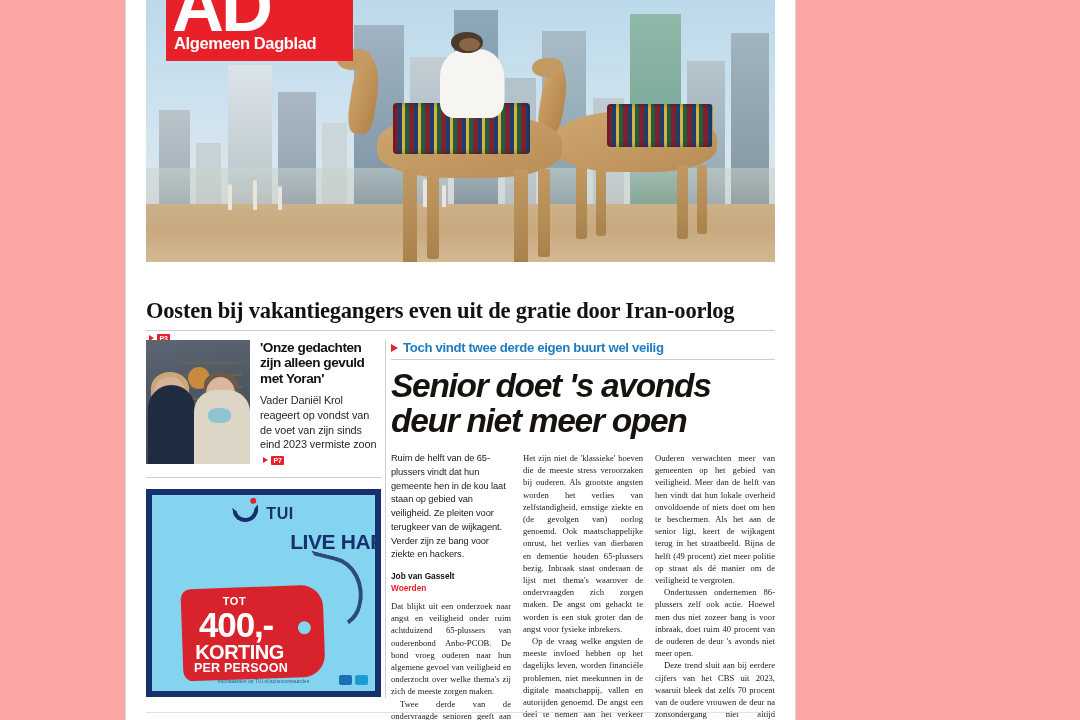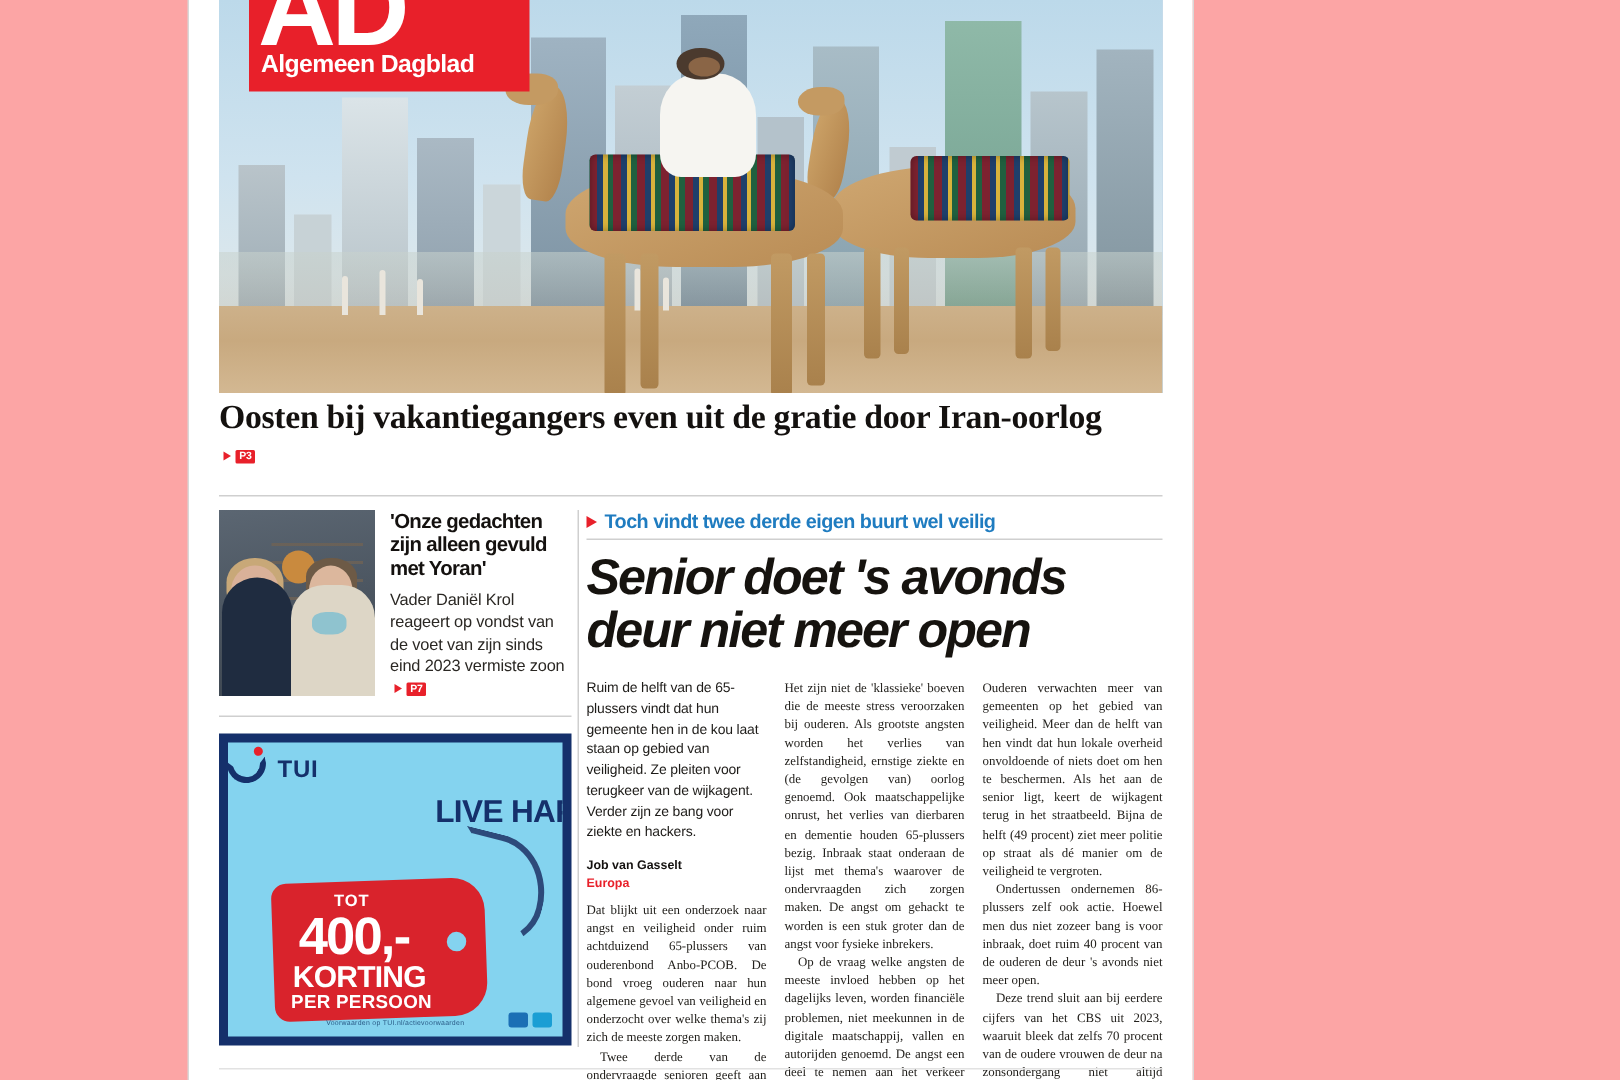--- a/index.html
+++ b/index.html
@@ -78,20 +78,21 @@
     position: absolute; left: 8px; bottom: 8px;
     font-size: 16.5px; font-weight: 700; letter-spacing: -.4px; white-space: nowrap;
   }
 
   
   .lead-block { position: absolute; left: 20px; top: 266px; width: 629px; }
   .lead-head {
     font-family: "Liberation Serif", serif;
     font-weight: 700; font-size: 22.5px; line-height: 1.08; color: #14110f;
     letter-spacing: -.2px;
+    margin-top: 33px;
   }
   .lead-standfirst {
     margin-top: 7px; font-size: 11.4px; line-height: 1.36; color: #2a2723;
     letter-spacing: -.1px;
   }
   .pg-ref {
     display: inline-flex; align-items: center; gap: 3px;
     vertical-align: middle; margin-left: 3px;
   }
   .pg-ref .dot {
@@ -145,21 +146,21 @@
   
   .ad {
     position: absolute; left: 20px; top: 489px; width: 235px; height: 208px;
     background: #15306b; padding: 6px;
   }
   .ad-inner {
     width: 100%; height: 100%; background: #84d3ef; position: relative; overflow: hidden;
   }
   .tui-logo {
     position: absolute; top: 10px; left: 0; width: 100%;
-    display: flex; align-items: center; gap: 7px;
+    display: flex; align-items: center; justify-content: center; gap: 7px;
   }
   .tui-smile {
     width: 26px; height: 16px; border: 4px solid #15306b;
     border-top-color: transparent; border-radius: 0 0 26px 26px; position: relative;
     transform: rotate(-8deg);
   }
   .tui-smile::after {
     content: ""; position: absolute; right: -3px; top: -11px;
     width: 6px; height: 6px; background: #e8202a; border-radius: 50%;
   }
@@ -391,21 +392,21 @@
 
       <h1 class="main-head">
         <span class="l1">Senior doet 's avonds</span>
         <span class="l2">deur niet meer open</span>
       </h1>
 
       <div class="cols">
         <div class="col">
           <p class="intro">Ruim de helft van de 65-plussers vindt dat hun gemeente hen in de kou laat staan op gebied van veiligheid. Ze pleiten voor terugkeer van de wijkagent. Verder zijn ze bang voor ziekte en hackers.</p>
           <div class="byline">Job van Gasselt</div>
-          <div class="byline-city">Europa</div>
+          <div class="byline-city">Woerden</div>
           <p class="body-p">Dat blijkt uit een onderzoek naar angst en veiligheid onder ruim achtduizend 65-plussers van ouderenbond Anbo-PCOB. De bond vroeg ouderen naar hun algemene gevoel van veiligheid en onderzocht over welke thema's zij zich de meeste zorgen maken.</p>
           <p class="body-p indent">Twee derde van de ondervraagde senioren geeft aan zich in de eigen buurt zelden of nooit onveilig te voelen. Een derde voelt zich soms, regelmatig of vaak juist wel onveilig. Zeven op de tien ondervraagden voelen zich nu banger dan toen zij jonger waren.</p>
         </div>
         <div class="col">
           <p class="body-p" style="margin-top:0">Het zijn niet de 'klassieke' boeven die de meeste stress veroorzaken bij ouderen. Als grootste angsten worden het verlies van zelfstandigheid, ernstige ziekte en (de gevolgen van) oorlog genoemd. Ook maatschappelijke onrust, het verlies van dierbaren en dementie houden 65-plussers bezig. Inbraak staat onderaan de lijst met thema's waarover de ondervraagden zich zorgen maken. De angst om gehackt te worden is een stuk groter dan de angst voor fysieke inbrekers.</p>
           <p class="body-p indent">Op de vraag welke angsten de meeste invloed hebben op het dagelijks leven, worden financiële problemen, niet meekunnen in de digitale maatschappij, vallen en autorijden genoemd. De angst een deel te nemen aan het verkeer wordt onder meer aangewakkerd door jongeren op fatbikes.</p>
 
         </div>
         <div class="col">
           <p class="body-p" style="margin-top:0">Ouderen verwachten meer van gemeenten op het gebied van veiligheid. Meer dan de helft van hen vindt dat hun lokale overheid onvoldoende of niets doet om hen te beschermen. Als het aan de senior ligt, keert de wijkagent terug in het straatbeeld. Bijna de helft (49 procent) ziet meer politie op straat als dé manier om de veiligheid te vergroten.</p>

